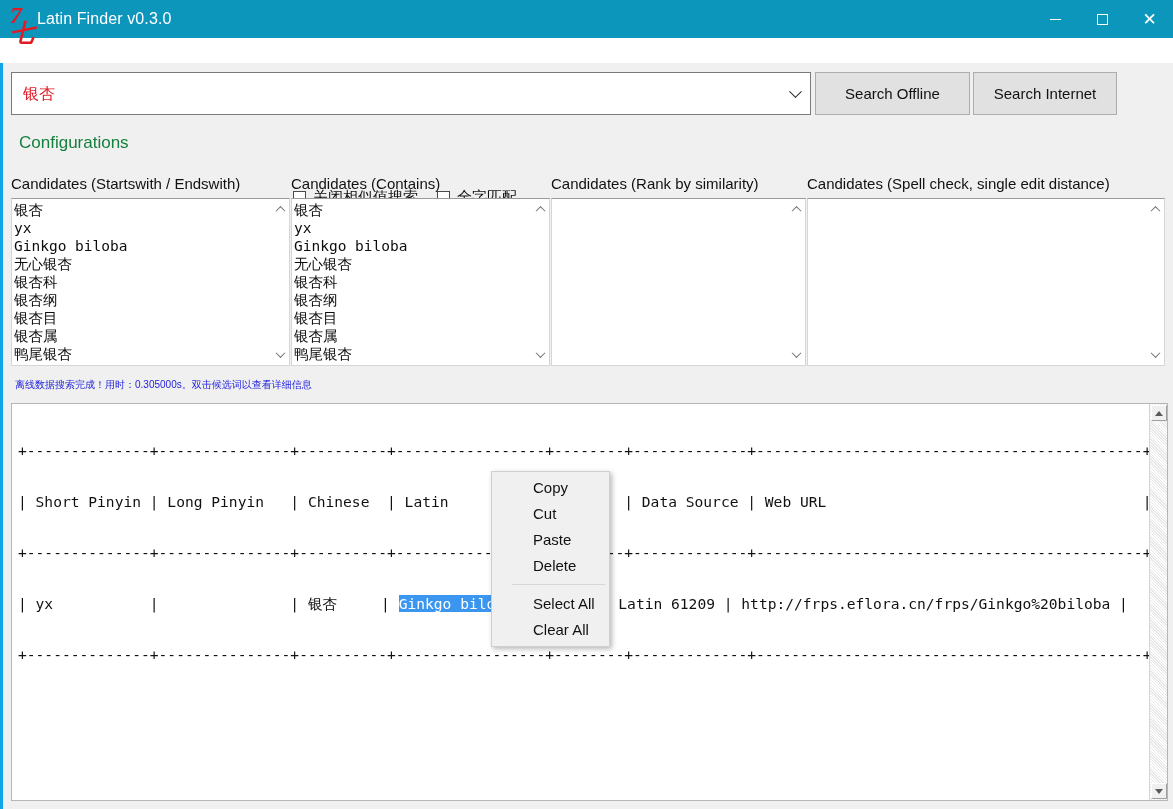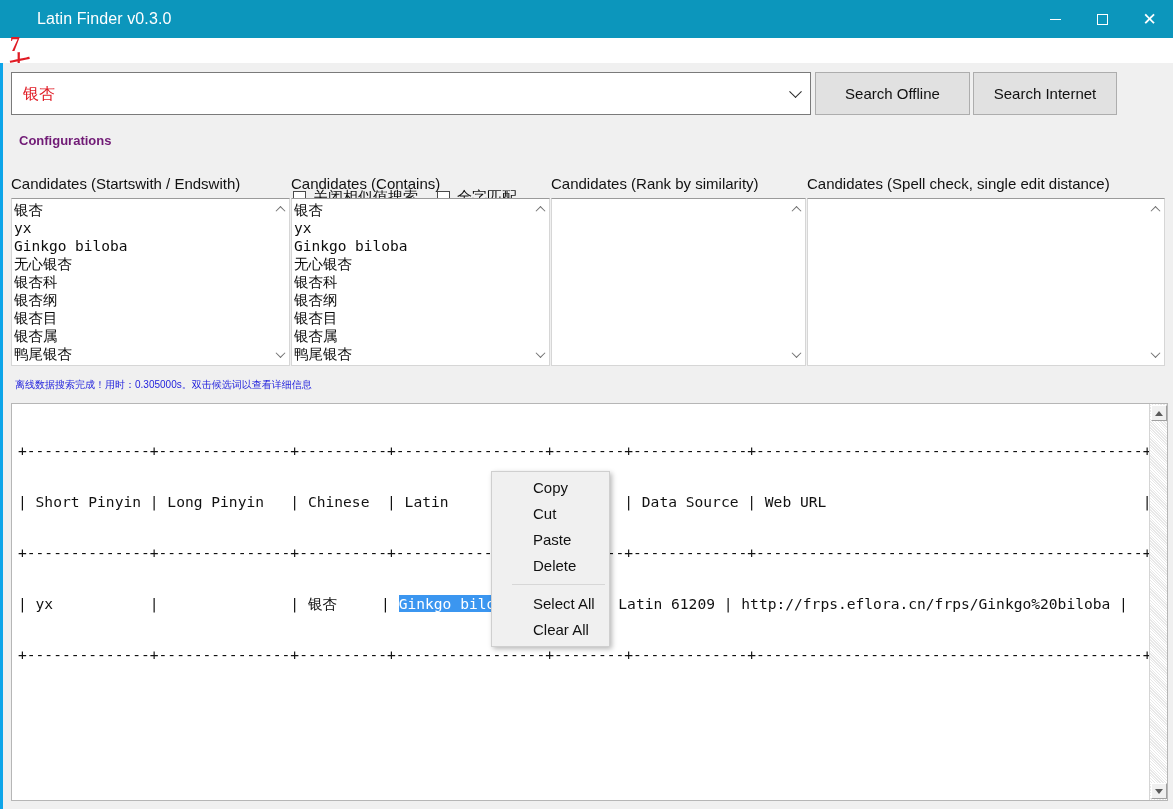--- a/index.html
+++ b/index.html
@@ -33,25 +33,25 @@
     width: 18px; height: 18px;
     margin-left: 10px; margin-right: 9px;
     position: relative;
     flex: 0 0 auto;
   }
   .title-icon .glyph {
     position: absolute;
     left: 0; top: -4px;
     font-family: "Liberation Serif", serif;
     font-weight: bold;
-    font-size: 20px;
+    font-size: 24px;
+    font-style: italic;
     color: #e01b24;
     letter-spacing: -2px;
     line-height: 18px;
-    margin-top: 29px;
   }
   .title-text {
     color: #ffffff;
     font-size: 16px;
     font-family: "Liberation Sans", sans-serif;
     line-height: 38px;
     letter-spacing: 0.1px;
   }
   .win-buttons {
     position: absolute;
@@ -146,23 +146,23 @@
     justify-content: center;
     font-family: "Liberation Sans", sans-serif;
   }
   #btn-offline  { left: 812px; width: 155px; }
   #btn-internet { left: 970px; width: 144px; }
 
   
   .config-title {
     position: absolute;
     left: 16px; top: 70px;
-    font-size: 13px;
-    font-weight: bold;
-    color: #701a75;
+    font-size: 17px;
+    font-weight: normal;
+    color: #15803d;
   }
   .cb-row {
     position: absolute;
     display: flex;
     align-items: center;
   }
   .cb {
     width: 13px; height: 13px;
     border: 1px solid #4a4a4a;
     background: #ffffff;

